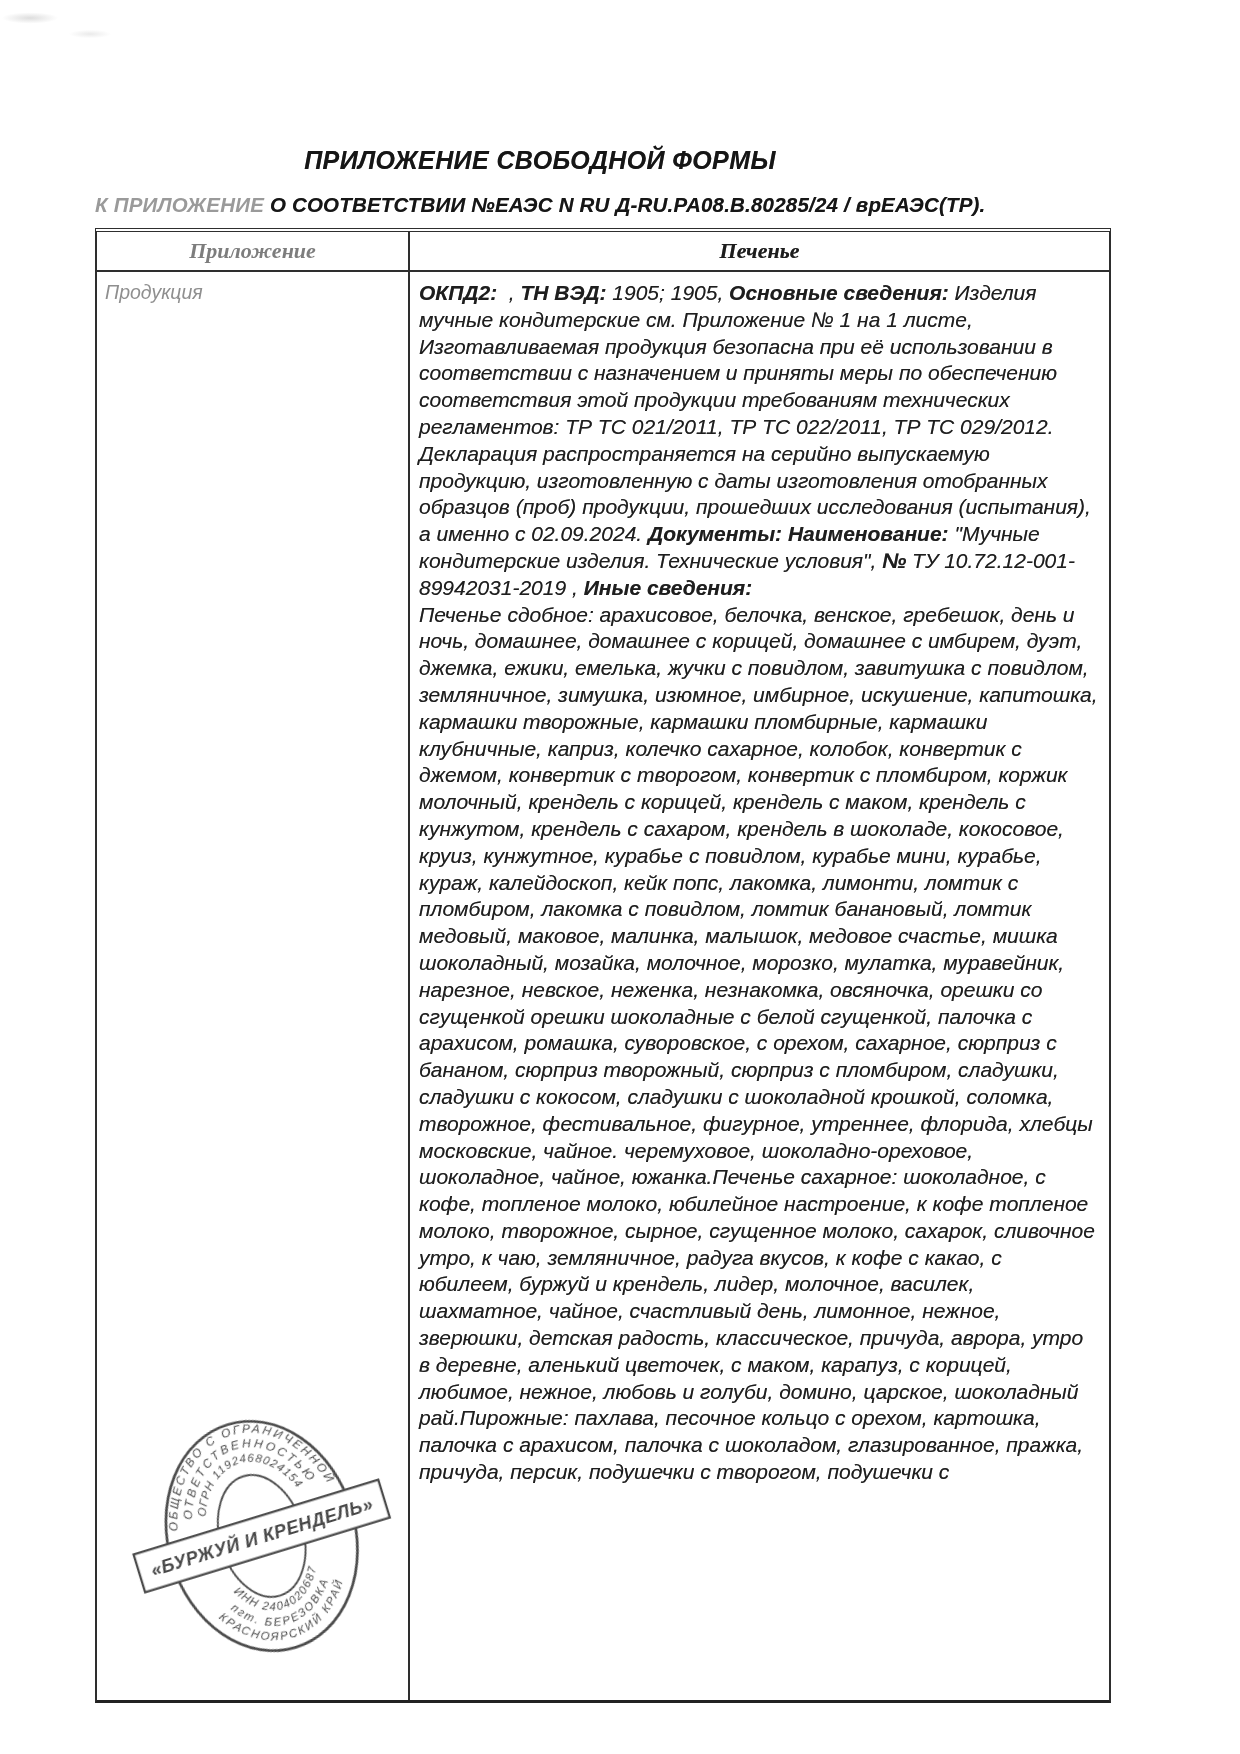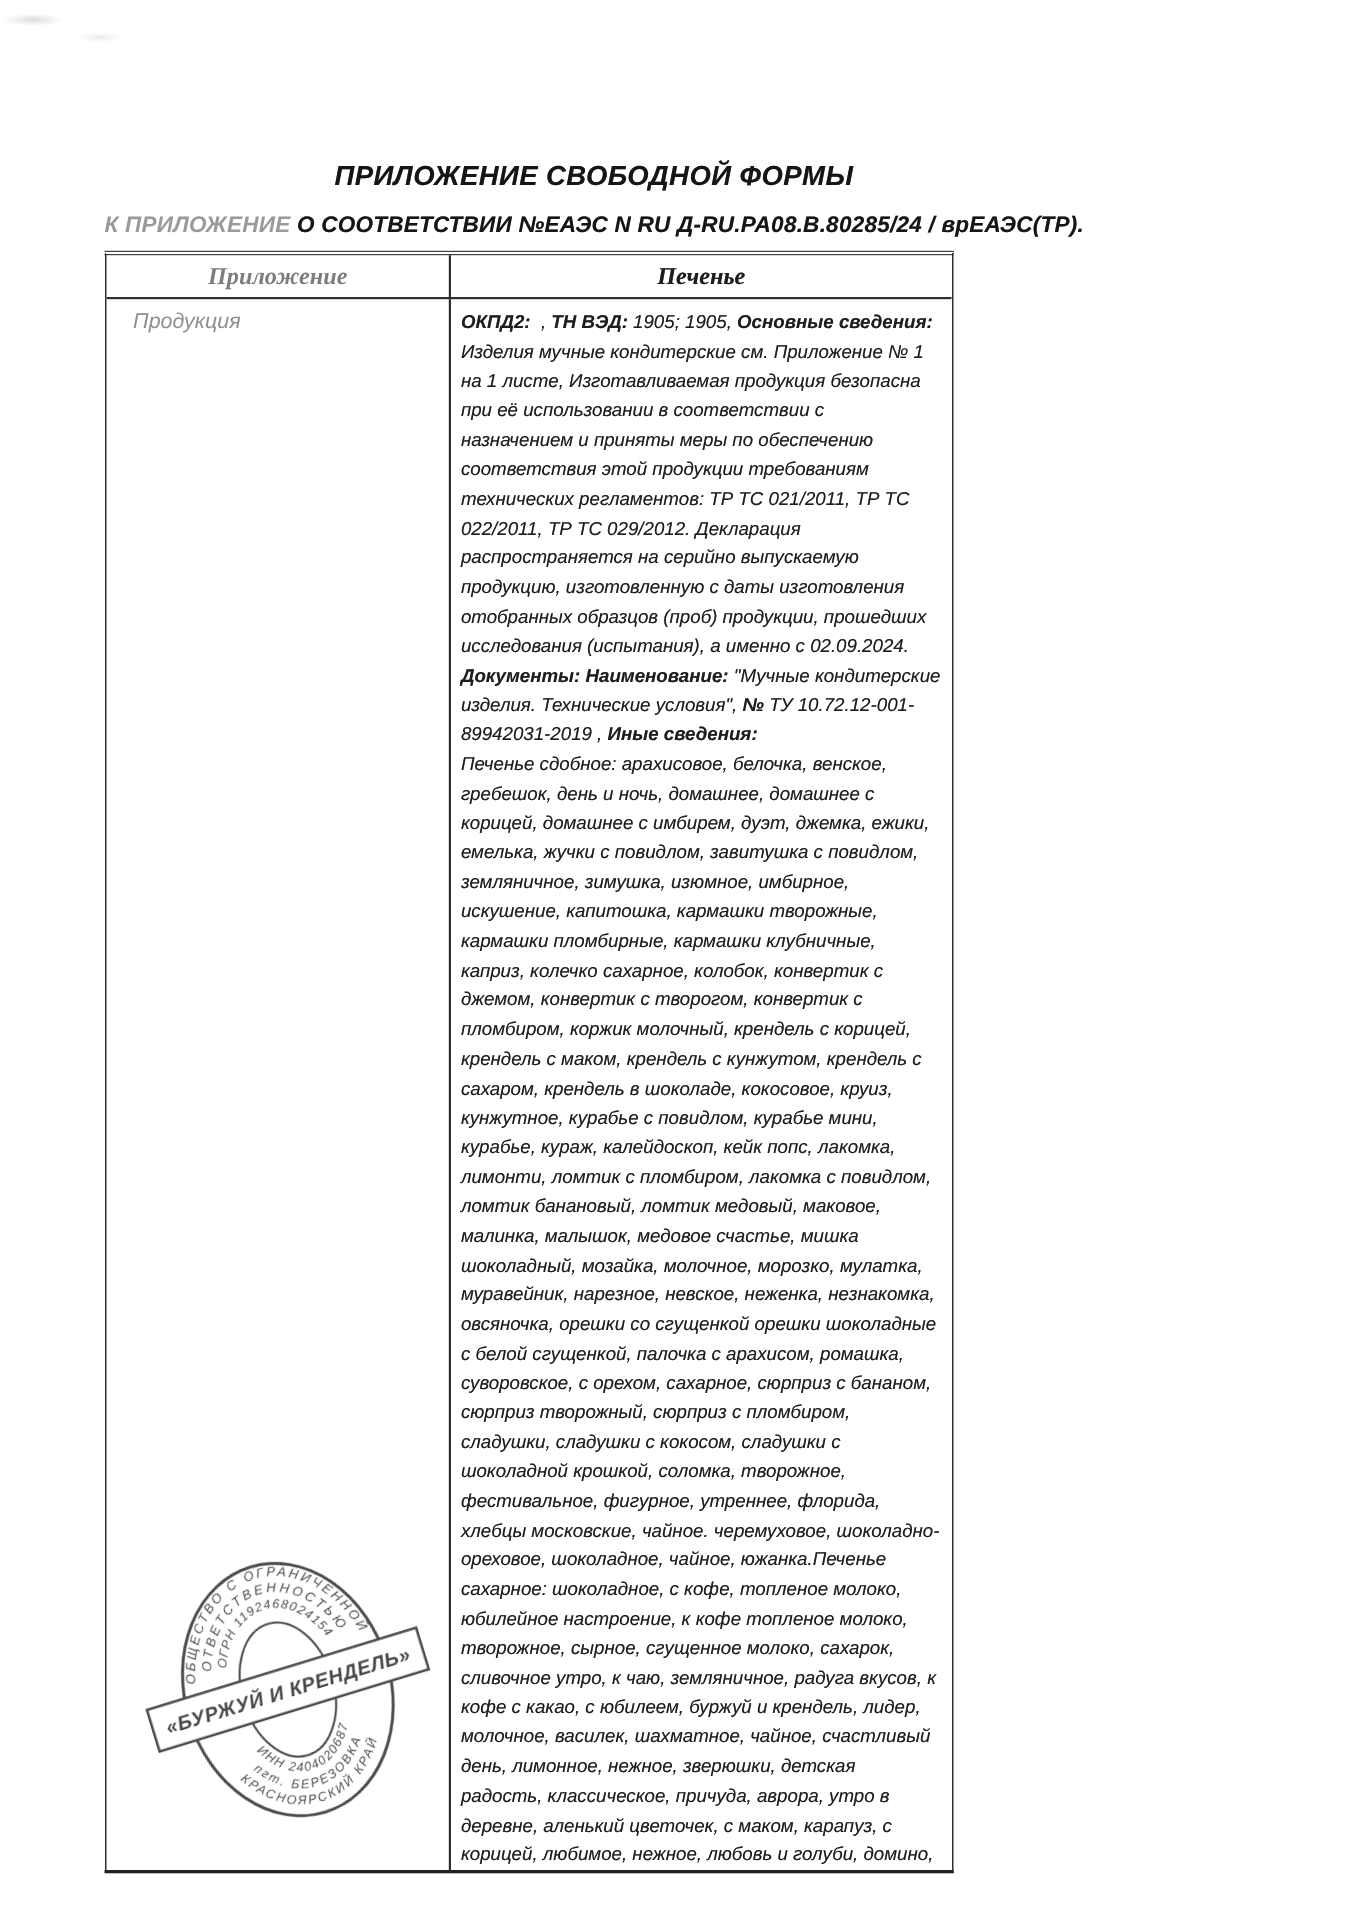--- a/index.html
+++ b/index.html
@@ -34,21 +34,21 @@
     white-space:nowrap;
     color:#161616;
     text-shadow:0 0 .6px rgba(0,0,0,.5);
   }
   .faded-hard{
     color:#9a9a9a;
     filter:blur(.6px);
     text-shadow:none;
   }
   .doc-table{
-    position:absolute;left:95px;top:228px;width:772px;height:1475px;
+    position:absolute;left:95px;top:228px;width:1016px;height:1475px;
     border:2px solid #2e2e2e;
     border-top:4px double #2e2e2e;
     border-bottom:3px solid #222;
     box-sizing:border-box;
     display:grid;
     grid-template-columns:313px 1fr;
     grid-template-rows:40px 1fr;
   }
   .th{
     font-family:"Liberation Serif", serif;
@@ -59,28 +59,28 @@
   }
   .th-col1{
     border-right:2px solid #2e2e2e;
     color:#7d7d7d;
     filter:blur(.5px);
   }
   .th-col2{ color:#1d1d1d; text-shadow:0 0 .5px rgba(0,0,0,.5); }
   .td{ box-sizing:border-box; }
   .td-col1{
     border-right:2px solid #2e2e2e;
-    padding:9px 8px 0 24px;
+    padding:9px 8px 0 8px;
     font-size:19.5px;
     color:#8f8f8f;
     filter:blur(.45px);
   }
   .td-col2{
     padding:8px 10px 0 9px;
-    font-size:17px;
+    font-size:21px;
     line-height:26.8px;
     overflow:hidden;
     color:#1e1e1e;
     text-shadow:0 0 .45px rgba(0,0,0,.5);
   }
   .desc-par{margin:0;}
   .desc-par .b{font-weight:bold;}
   
   .stamp-wrap{
     position:absolute;left:132px;top:1414px;width:260px;height:246px;

